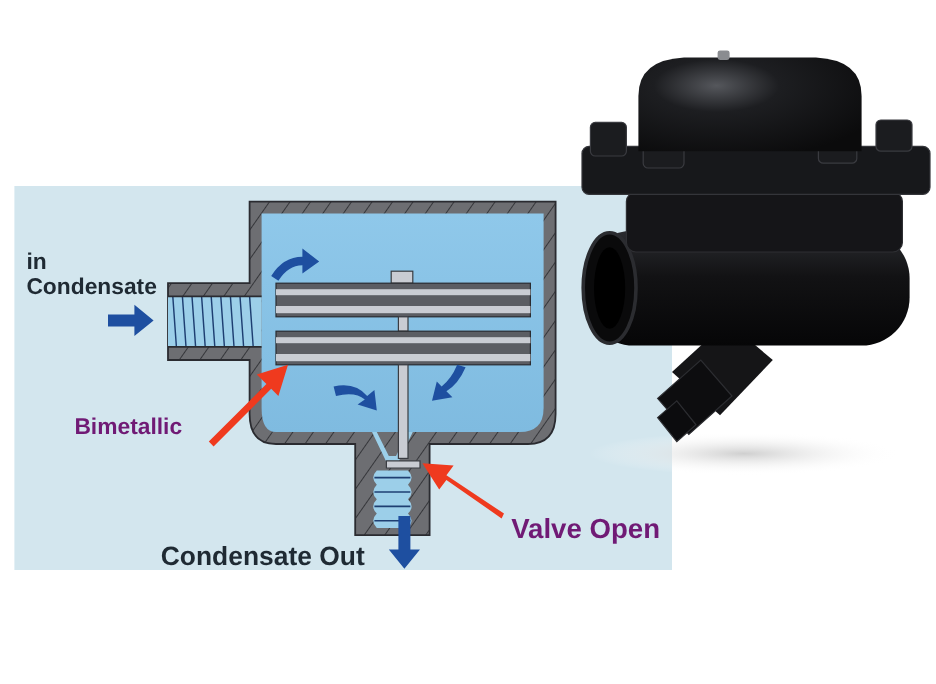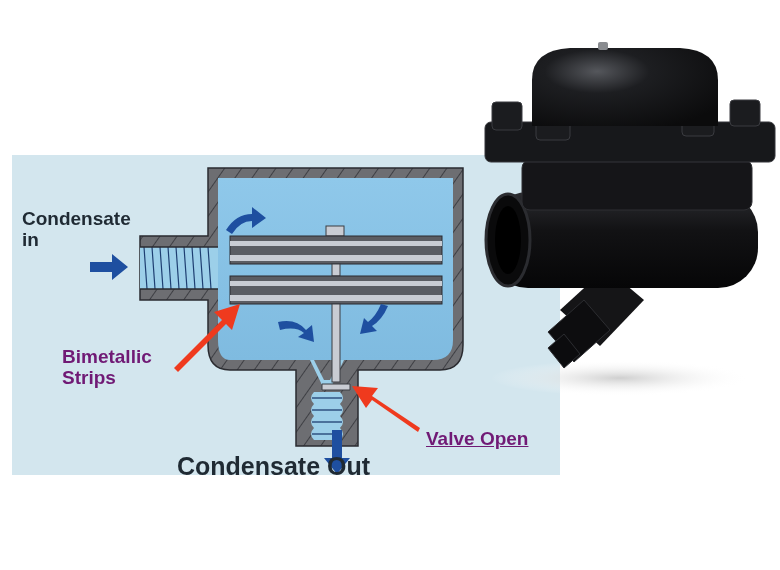--- a/index.html
+++ b/index.html
@@ -119,24 +119,23 @@
     <rect x="536" y="112" width="34" height="28" rx="4" fill="#1b1c1f" stroke="#3a3b40"></rect>
     <rect x="682" y="110" width="32" height="26" rx="4" fill="#1b1c1f" stroke="#3a3b40"></rect>
     <rect x="730" y="100" width="30" height="26" rx="4" fill="#1b1c1f" stroke="#3a3b40"></rect>
 
     <path d="M532,126 L532,80 Q532,50 570,48 L680,48 Q718,50 718,80 L718,126 Z" fill="url(#capg)"></path>
     <rect x="598" y="42" width="10" height="8" rx="2" fill="#8a8c90"></rect>
   </g>
 </svg>
 
 <div class="label dark" style="left:22px; top:208px; font-size:19px;">
+  <div>in</div>
   <div>Condensate</div>
-  <div>in</div>
 </div>
 
 <div class="label orange" style="left:62px; top:346px; font-size:19px;">
   <div>Bimetallic</div>
-  <div>Strips</div>
 </div>
 
-<div class="label orange" style="left:426px; top:428px; font-size:19px;text-decoration:underline;">Valve Open</div>
+<div class="label orange" style="left:426px; top:428px; font-size:23px;">Valve Open</div>
 
-<div class="label dark" style="left:134px; top:452px; font-size:25px;margin-left:43px;">Condensate Out</div>
+<div class="label dark" style="left:134px; top:452px; font-size:22px;">Condensate Out</div>
 
 </body></html>

